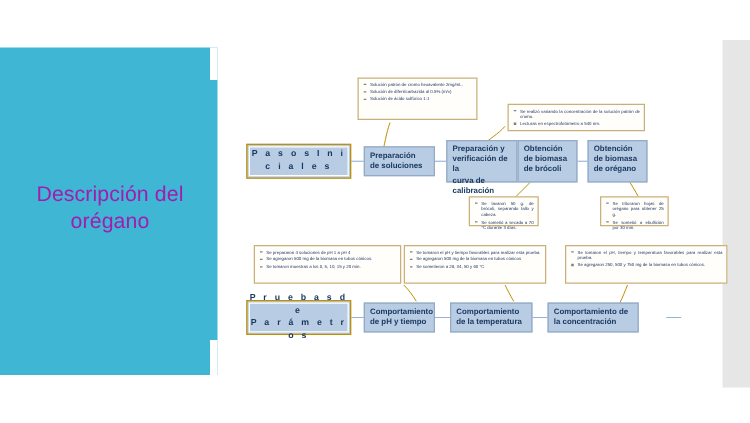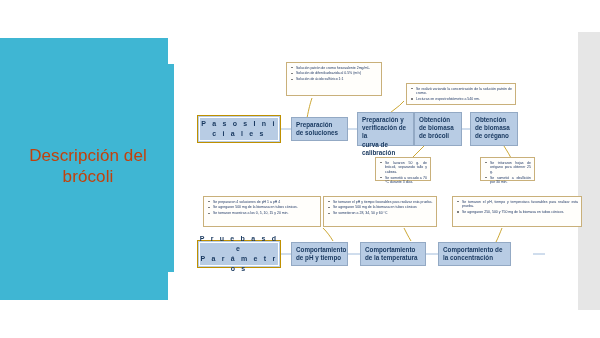--- a/index.html
+++ b/index.html
@@ -45,21 +45,21 @@
     position: absolute;
     left: 168px; top: 272px;
     width: 6px; height: 28px;
     background: #ffffff;
   }
   .title-text {
     position: absolute;
     left: 8px; top: 145px;
     width: 160px;
     text-align: center;
-    color: #c2410c;
+    color: #a21caf;
     font-size: 17px;
     line-height: 21px;
     font-weight: 400;
     letter-spacing: 0.1px;
   }
 
   
   .fbox {
     position: absolute;
     background: #b8cce4;
@@ -133,21 +133,21 @@
 
 <div id="slide">
 
   <div class="right-strip"></div>
 
   <div class="title-panel"></div>
   <div class="title-panel-notch-top"></div>
   <div class="title-panel-notch-bottom"></div>
   <div class="title-text">
     <div>Descripción del</div>
-    <div>brócoli</div>
+    <div>orégano</div>
   </div>
 
   <svg class="wires" viewBox="0 0 600 338">
     <g stroke="#95b3d7" stroke-width="0.9" fill="none">
       <line x1="281" y1="129" x2="291" y2="129"></line>
       <line x1="348" y1="129" x2="357" y2="129"></line>
       <line x1="404" y1="129" x2="414" y2="129"></line>
       <line x1="462" y1="129" x2="470" y2="129"></line>
       <line x1="281" y1="254" x2="291" y2="254"></line>
       <line x1="348" y1="254" x2="360" y2="254"></line>

